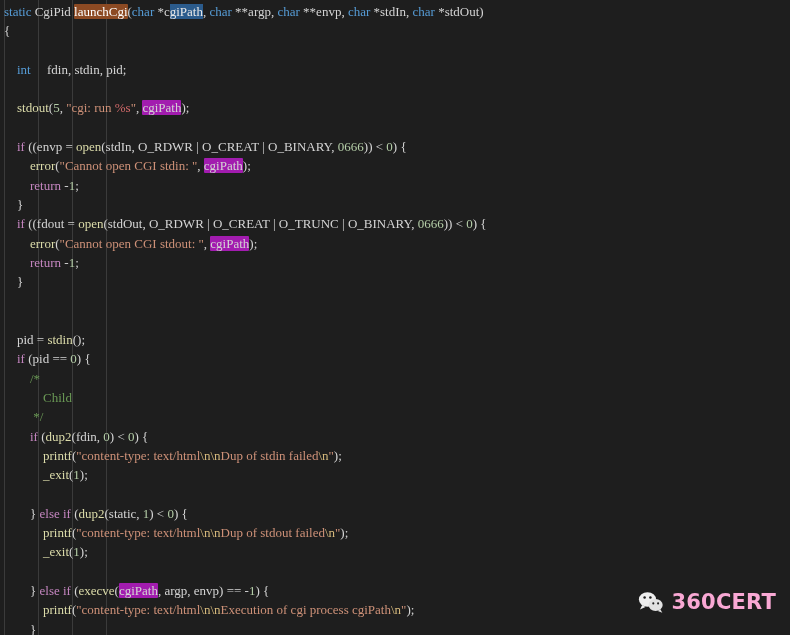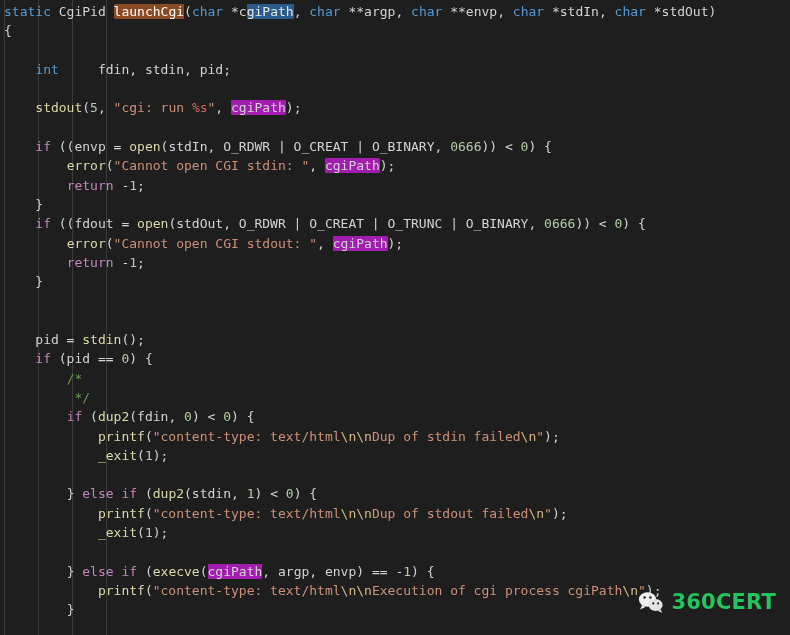--- a/index.html
+++ b/index.html
@@ -21,20 +21,21 @@
     -webkit-font-smoothing: antialiased;
   }
   #code-surface {
     position: absolute;
     left: 0;
     top: 0;
     width: 790px;
     height: 635px;
     padding: 2px 0 16px 0;
     box-sizing: border-box;
+    font-family: Liberation Serif, serif;
   }
   .indent-guides {
     position: absolute;
     left: 0; top: 0;
     width: 790px; height: 635px;
     pointer-events: none;
   }
   .guide {
     position: absolute;
     top: 0;
@@ -84,21 +85,21 @@
     position: absolute;
     right: 14px;
     bottom: 22px;
     display: flex;
     align-items: center;
     gap: 7px;
     z-index: 5;
     user-select: none;
   }
   #watermark .wm-text {
-    color: #22c55e;
+    color: #f9a8d4;
     font-family: "DejaVu Sans", "Liberation Sans", sans-serif;
     font-size: 21px;
     font-weight: 600;
     letter-spacing: 0.2px;
     line-height: 1;
   }
   .wechat-icon {
     display: block;
   }
 </style>
@@ -128,26 +129,27 @@
       <div class="code-line"><span>    </span><span class="t-punct">}</span></div>
       <div class="code-line"><span>    </span><span class="t-ctl">if</span><span class="t-punct"> ((fdout = </span><span class="t-fn">open</span><span class="t-punct">(stdOut, O_RDWR | O_CREAT | O_TRUNC | O_BINARY, </span><span class="t-num">0666</span><span class="t-punct">)) &lt; </span><span class="t-num">0</span><span class="t-punct">) {</span></div>
       <div class="code-line"><span>        </span><span class="t-fn">error</span><span class="t-punct">(</span><span class="t-str">"Cannot open CGI stdout: "</span><span class="t-punct">, </span><span class="t-id deco-occur">cgiPath</span><span class="t-punct">);</span></div>
       <div class="code-line"><span>        </span><span class="t-ctl">return</span><span class="t-punct"> -</span><span class="t-num">1</span><span class="t-punct">;</span></div>
       <div class="code-line"><span>    </span><span class="t-punct">}</span></div>
       <div class="code-line blank"></div>
       <div class="code-line blank"></div>
       <div class="code-line"><span>    </span><span class="t-punct">pid = </span><span class="t-fn">stdin</span><span class="t-punct">();</span></div>
       <div class="code-line"><span>    </span><span class="t-ctl">if</span><span class="t-punct"> (pid == </span><span class="t-num">0</span><span class="t-punct">) {</span></div>
       <div class="code-line"><span>        </span><span class="t-cmt">/*</span></div>
+      <div class="code-line"><span>            </span><span class="t-cmt">Child</span></div>
       <div class="code-line"><span>        </span><span class="t-cmt"> */</span></div>
       <div class="code-line"><span>        </span><span class="t-ctl">if</span><span class="t-punct"> (</span><span class="t-fn">dup2</span><span class="t-punct">(fdin, </span><span class="t-num">0</span><span class="t-punct">) &lt; </span><span class="t-num">0</span><span class="t-punct">) {</span></div>
       <div class="code-line"><span>            </span><span class="t-fn">printf</span><span class="t-punct">(</span><span class="t-str">"content-type: text/html</span><span class="t-esc">\n</span><span class="t-esc">\n</span><span class="t-str">Dup of stdin failed</span><span class="t-esc">\n</span><span class="t-str">"</span><span class="t-punct">);</span></div>
       <div class="code-line"><span>            </span><span class="t-fn">_exit</span><span class="t-punct">(</span><span class="t-num">1</span><span class="t-punct">);</span></div>
       <div class="code-line blank"></div>
-      <div class="code-line"><span>        </span><span class="t-punct">} </span><span class="t-ctl">else</span><span class="t-punct"> </span><span class="t-ctl">if</span><span class="t-punct"> (</span><span class="t-fn">dup2</span><span class="t-punct">(stdin, </span><span class="t-num">1</span><span class="t-punct">) &lt; </span><span class="t-num">0</span><span class="t-punct">) {</span></div>
+      <div class="code-line"><span>        </span><span class="t-punct">} </span><span class="t-ctl">else</span><span class="t-punct"> </span><span class="t-ctl">if</span><span class="t-punct"> (</span><span class="t-fn">dup2</span><span class="t-punct">(static, </span><span class="t-num">1</span><span class="t-punct">) &lt; </span><span class="t-num">0</span><span class="t-punct">) {</span></div>
       <div class="code-line"><span>            </span><span class="t-fn">printf</span><span class="t-punct">(</span><span class="t-str">"content-type: text/html</span><span class="t-esc">\n</span><span class="t-esc">\n</span><span class="t-str">Dup of stdout failed</span><span class="t-esc">\n</span><span class="t-str">"</span><span class="t-punct">);</span></div>
       <div class="code-line"><span>            </span><span class="t-fn">_exit</span><span class="t-punct">(</span><span class="t-num">1</span><span class="t-punct">);</span></div>
       <div class="code-line blank"></div>
       <div class="code-line"><span>        </span><span class="t-punct">} </span><span class="t-ctl">else</span><span class="t-punct"> </span><span class="t-ctl">if</span><span class="t-punct"> (</span><span class="t-fn">execve</span><span class="t-punct">(</span><span class="t-id deco-occur">cgiPath</span><span class="t-punct">, argp, envp) == -</span><span class="t-num">1</span><span class="t-punct">) {</span></div>
       <div class="code-line"><span>            </span><span class="t-fn">printf</span><span class="t-punct">(</span><span class="t-str">"content-type: text/html</span><span class="t-esc">\n</span><span class="t-esc">\n</span><span class="t-str">Execution of cgi process cgiPath</span><span class="t-esc">\n</span><span class="t-str">"</span><span class="t-punct">);</span></div>
       <div class="code-line"><span>        </span><span class="t-punct">}</span></div>
     </div>
 
   <div id="watermark">
     <svg class="wechat-icon" width="26" height="22" viewBox="0 0 26 22" aria-hidden="true">

